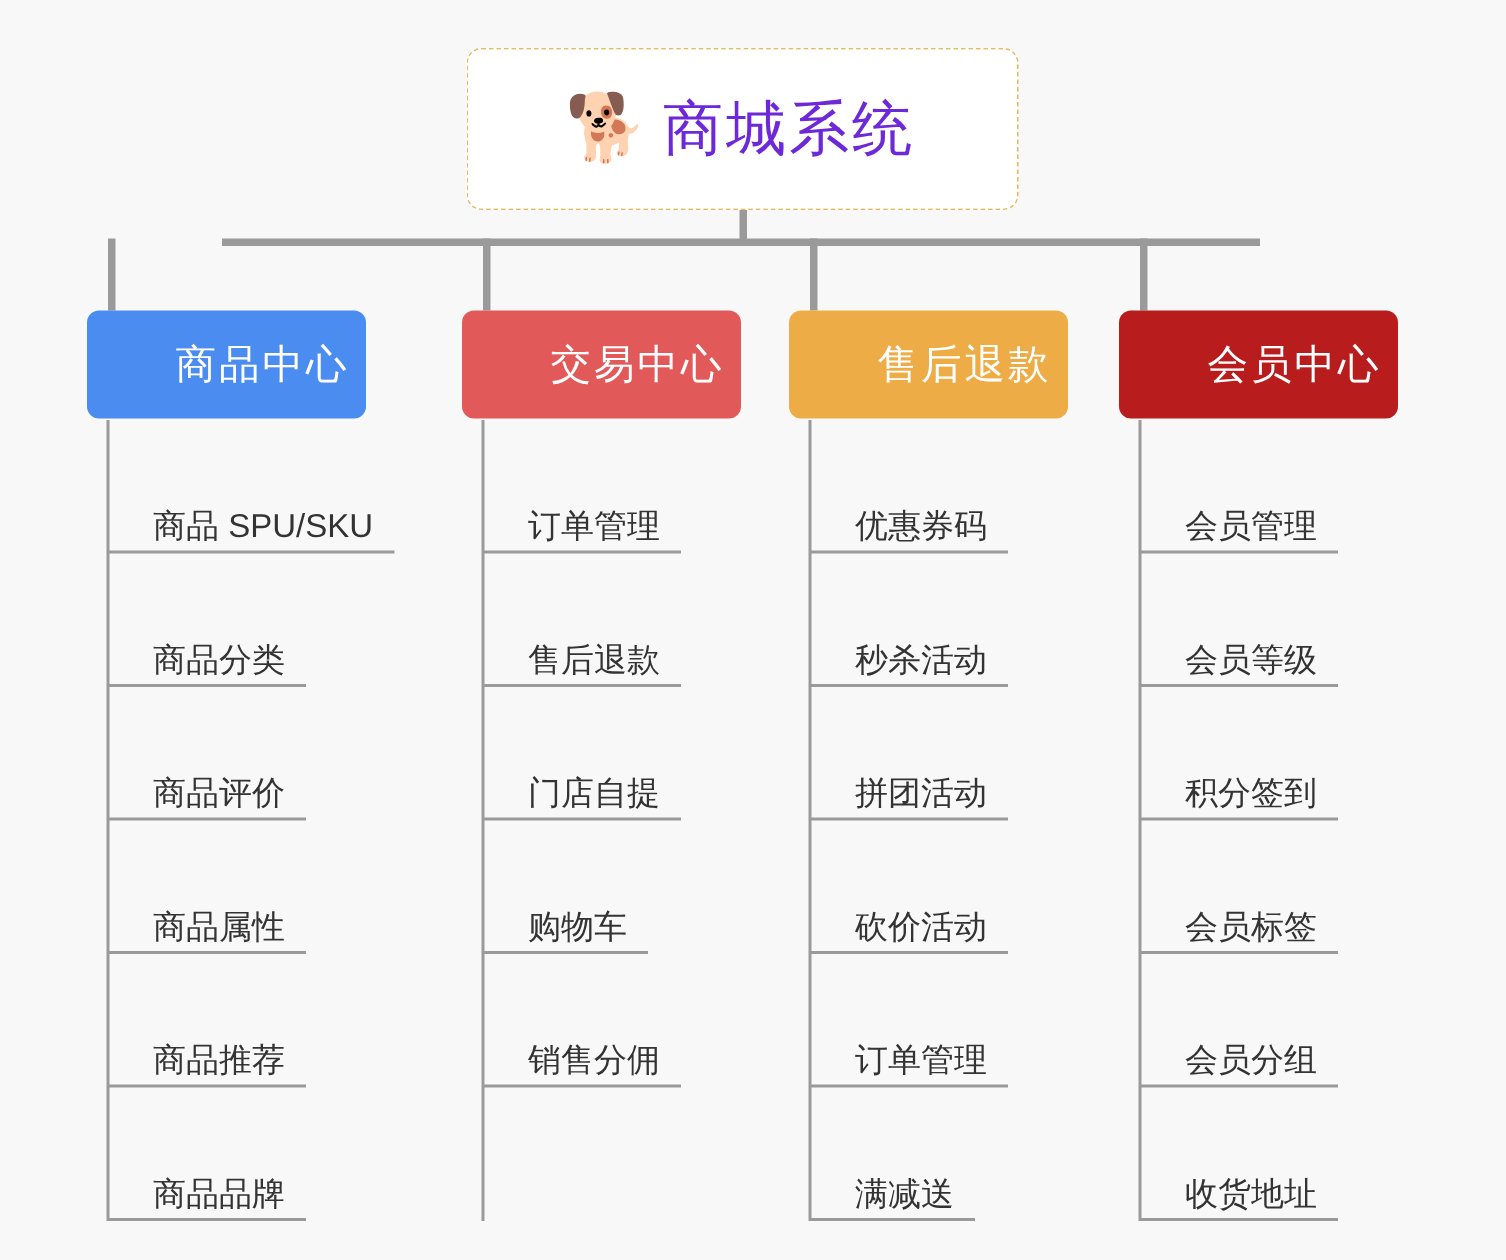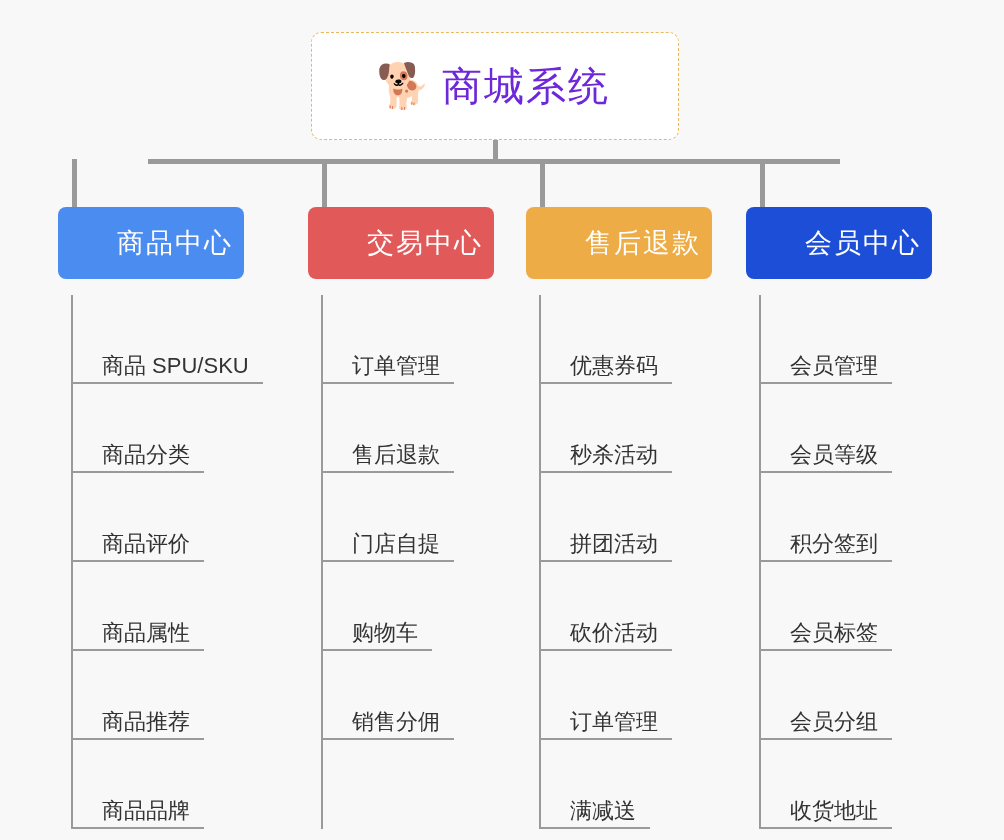--- a/index.html
+++ b/index.html
@@ -92,21 +92,21 @@
     color: #ffffff;
     font-size: 27px;
     letter-spacing: 2px;
     box-sizing: border-box;
     padding-left: 48px;
   }
 
   
   .leaf-list {
     position: relative;
-    margin-top: 16px;
+    margin-top: 1px;
     padding-left: 14px;
   }
   .leaf-trunk {
     position: absolute;
     left: 13px;
     top: 0;
     width: 2px;
     background: #9a9a9a;
   }
   .leaf-item {
@@ -232,21 +232,21 @@
         <span class="leaf-label">订单管理</span>
       </div>
       <div class="leaf-item">
         <span class="leaf-rule" style="width: 110px;"></span>
         <span class="leaf-label">满减送</span>
       </div>
     </div>
   </div>
 
   <div class="column" id="column-3" style="left: 746px;">
-    <div class="col-header" style="background: #1d4ed8; text-align: right;">会员中心</div>
+    <div class="col-header" style="background: #b91c1c; text-align: right;">会员中心</div>
     <div class="leaf-list">
       <div class="leaf-trunk" style="height: 534px;"></div>
       <div class="leaf-item">
         <span class="leaf-rule" style="width: 132px;"></span>
         <span class="leaf-label">会员管理</span>
       </div>
       <div class="leaf-item">
         <span class="leaf-rule" style="width: 132px;"></span>
         <span class="leaf-label">会员等级</span>
       </div>

